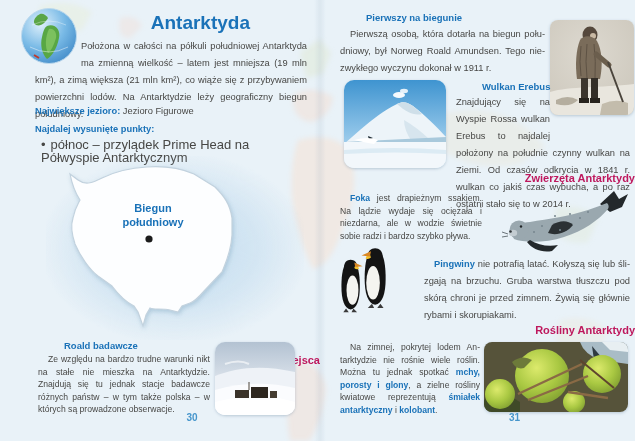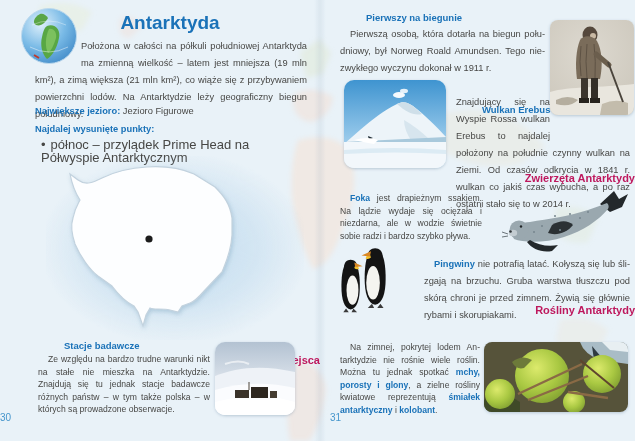--- a/index.html
+++ b/index.html
@@ -7,35 +7,35 @@
     position:relative;width:635px;height:441px;overflow:hidden;
     background:#e9f2f8;
     font-family:"Liberation Sans", sans-serif;
     color:#474745;
   }
   .bg-map{position:absolute;left:0;top:0;}
   .gutter{position:absolute;left:314px;top:0;width:12px;height:441px;
     background:linear-gradient(90deg,rgba(110,140,170,0) 0%,rgba(110,140,170,.10) 50%,rgba(110,140,170,0) 100%);}
   .abs{position:absolute;}
   h1,h2,h3,p,ul{margin:0;padding:0;}
-  .title{font-size:19px;font-weight:bold;color:#1a72b8;text-align:center;}
+  .title{font-size:19px;font-weight:bold;color:#1a72b8;text-align:right;}
   .sec-h{font-size:11px;font-weight:bold;color:#be185d;text-align:right;}
   .sub-h{font-size:9.5px;font-weight:bold;color:#1a72b8;padding-left:26px;}
   .body-t{font-size:9.3px;line-height:17px;text-align:justify;hyphens:manual;}
   .body-s{font-size:8.6px;line-height:12.6px;text-align:justify;hyphens:manual;}
   .indent{text-indent:10px;}
   .kw{color:#1a72b8;font-weight:bold;margin-top:32px;}
   .globe-spacer{float:left;width:46px;height:28px;}
   .amundsen-spacer{float:right;width:80px;height:44px;}
   .photo{overflow:hidden;box-shadow:0 1px 3px rgba(90,120,150,.35);}
   .r10{border-radius:10px;}
   .r8{border-radius:8px;}
   .ocean-tint{background:radial-gradient(ellipse at 50% 50%,rgba(173,208,234,.65) 0%,rgba(173,208,234,.35) 45%,rgba(173,208,234,0) 74%);}
   .map-label{font-size:11px;font-weight:bold;color:#1a72b8;text-align:center;line-height:1.25;}
-  .pagenum{font-size:10px;color:#4696cc;text-align:left;font-weight:normal;}
+  .pagenum{font-size:10px;color:#4696cc;text-align:center;font-weight:bold;padding-left:32px;}
   .bullet-row{font-size:13px;line-height:13px;}
   .bullet-glyph{margin-right:5px;}
   .fact{font-size:9.3px;line-height:13px;}
 </style>
 </head>
 <body>
 
 <div class="spread">
 
   <svg class="bg-map" width="635" height="441" aria-hidden="true">
@@ -94,25 +94,26 @@
     <div class="abs" style="left:50px;top:160px;width:250px;height:178px;">
       <svg width="250" height="178" viewBox="0 0 250 178">
         <defs>
           <filter id="mapShadow" x="-20%" y="-20%" width="140%" height="140%">
             <feDropShadow dx="1" dy="2" stdDeviation="2" flood-color="#7fa4bd" flood-opacity=".45"></feDropShadow>
           </filter>
         </defs>
         <path filter="url(#mapShadow)" fill="#fdfeff" stroke="#c2d2de" stroke-width="1.2" d="M20,14 L28,20 C36,26 44,22 52,18 C64,12 80,8 97,7 C112,6 130,8 144,14 L165,27 C174,36 180,44 182,58 L182,75 C181,92 176,102 172,112 L155,130 C148,138 144,142 140,143 L132,146 L128,152 L120,150 C112,148 104,150 100,148 L96,155 L93,166 L88,152 L84,146 C76,142 68,134 62,126 L48,116 C40,110 30,96 25,84 C21,72 21,64 23,58 C25,48 28,44 30,40 C26,34 22,24 20,14 Z"></path>
         <circle cx="99" cy="79" r="3.6" fill="#1c1c1c"></circle>
       </svg>
+      <div class="abs map-label" style="left:55px;top:42px;width:96px;">Biegun południowy</div>
     </div>
 
     <h2 class="abs sec-h" style="left:0;top:318px;width:320px;margin-top:36px;">Niezwykłe miejsca</h2>
 
-    <h3 class="abs sub-h" style="left:38px;top:340px;">Stacje badawcze</h3>
+    <h3 class="abs sub-h" style="left:38px;top:340px;">Roald badawcze</h3>
 
     <p class="abs body-s indent" style="left:38px;top:353px;width:172px;">Ze względu na bardzo trudne warunki nikt na stałe nie mieszka na Antarktydzie. Znajdują się tu jednak stacje badawcze różnych państw – w tym także polska – w których są prowadzone obserwacje.</p>
 
     <div class="abs photo r10" style="left:215px;top:342px;width:80px;height:73px;">
       <svg width="80" height="73" viewBox="0 0 80 73">
         <defs>
           <linearGradient id="gSky1" x1="0" y1="0" x2="0" y2="1">
             <stop offset="0%" stop-color="#b3c2d2"></stop>
               <stop offset="55%" stop-color="#dde4ec"></stop>
               <stop offset="100%" stop-color="#f2f6fa"></stop>
@@ -181,21 +182,21 @@
         <ellipse cx="55" cy="15" rx="6" ry="3" fill="rgba(255,255,255,.95)"></ellipse>
         <ellipse cx="60" cy="11" rx="4" ry="2.2" fill="rgba(255,255,255,.85)"></ellipse>
         <path d="M24,56 l5,2 -4,2 z" fill="#1d2a33"></path>
         <rect x="0" y="62" width="102" height="26" fill="#f2f7fb"></rect>
         <path d="M0,62 L102,57 L102,62 Z" fill="#a9c9dc"></path>
         <path d="M0,70 q50,-4 102,0 l0,4 q-52,-3 -102,0 Z" fill="#dcebf4"></path>
         <path d="M10,60 q14,-4 24,0 l-4,4 q-12,-2 -20,-4 Z" fill="#ffffff"></path>
       </svg>
     </div>
 
-    <h3 class="abs sub-h" style="left:456px;top:81px;margin-top:23px;">Wulkan Erebus</h3>
+    <h3 class="abs sub-h" style="left:456px;top:81px;">Wulkan Erebus</h3>
 
     <p class="abs body-t" style="left:456px;top:94px;width:174px;"><span class="amundsen-spacer"></span><span class="indent">Znajdujący się na Wyspie Rossa wulkan Erebus to naj­dalej położony na południe czynny wulkan na Ziemi. Od czasów odkrycia w 1841 r. wulkan co jakiś czas wybucha, a po raz ostatni stało się to w 2014 r.</span></p>
 
     <h2 class="abs sec-h" style="left:330px;top:172px;width:305px;">Zwierzęta Antarktydy</h2>
 
     <p class="abs body-s indent" style="left:340px;top:192px;width:142px;"><b class="kw">Foka</b><span> jest drapieżnym ssakiem. Na lądzie wydaje się ociężała i niezdarna, ale w wodzie świetnie sobie radzi i bardzo szybko pływa.</span></p>
 
     <div class="abs" style="left:500px;top:188px;width:132px;height:68px;">
       <svg width="132" height="68" viewBox="0 0 132 68">
         <path d="M100,16 L114,3 L119,11 L128,6 L122,19 L110,24 Z" fill="#23282b"></path>
@@ -239,21 +240,21 @@
             <path d="M22,9 q4,1 4,4 q-3,1 -5,-1 Z" fill="#f2c12e"></path>
             <path d="M21,6 l9,4 -8,1 Z" fill="#d98724"></path>
             <path d="M12,56 l-3,4 6,0 Z M20,56 l-2,4 6,0 Z" fill="#3b3b3b"></path>
           </g>
         </g>
       </svg>
     </div>
 
     <p class="abs body-t indent" style="left:424px;top:256px;width:206px;"><b class="kw">Pingwiny</b><span> nie potrafią latać. Kołyszą się lub śli­zgają na brzuchu. Gruba warstwa tłuszczu pod skórą chroni je przed zimnem. Żywią się głównie rybami i skorupiakami.</span></p>
 
-    <h2 class="abs sec-h" style="left:330px;top:304px;width:305px;">Rośliny Antarktydy</h2>
+    <h2 class="abs sec-h" style="left:330px;top:324px;width:305px;">Rośliny Antarktydy</h2>
 
     <p class="abs body-s indent" style="left:340px;top:341px;width:140px;"><span>Na zimnej, pokrytej lodem An­tarktydzie nie rośnie wiele roślin. Można tu jednak spotkać </span><b class="kw">mchy, porosty i glony</b><span>, a zielne rośliny kwiatowe reprezentują </span><b class="kw">śmiałek antarktyczny</b><span> i </span><b class="kw">kolobant</b><span>.</span></p>
 
     <div class="abs photo r8" style="left:484px;top:342px;width:144px;height:70px;">
       <svg width="144" height="70" viewBox="0 0 144 70">
         <defs>
           <radialGradient id="gMoss" cx="40%" cy="35%" r="75%">
             <stop offset="0%" stop-color="#dcea6c"></stop>
               <stop offset="55%" stop-color="#a9c842"></stop>
               <stop offset="100%" stop-color="#7c9a2f"></stop>

